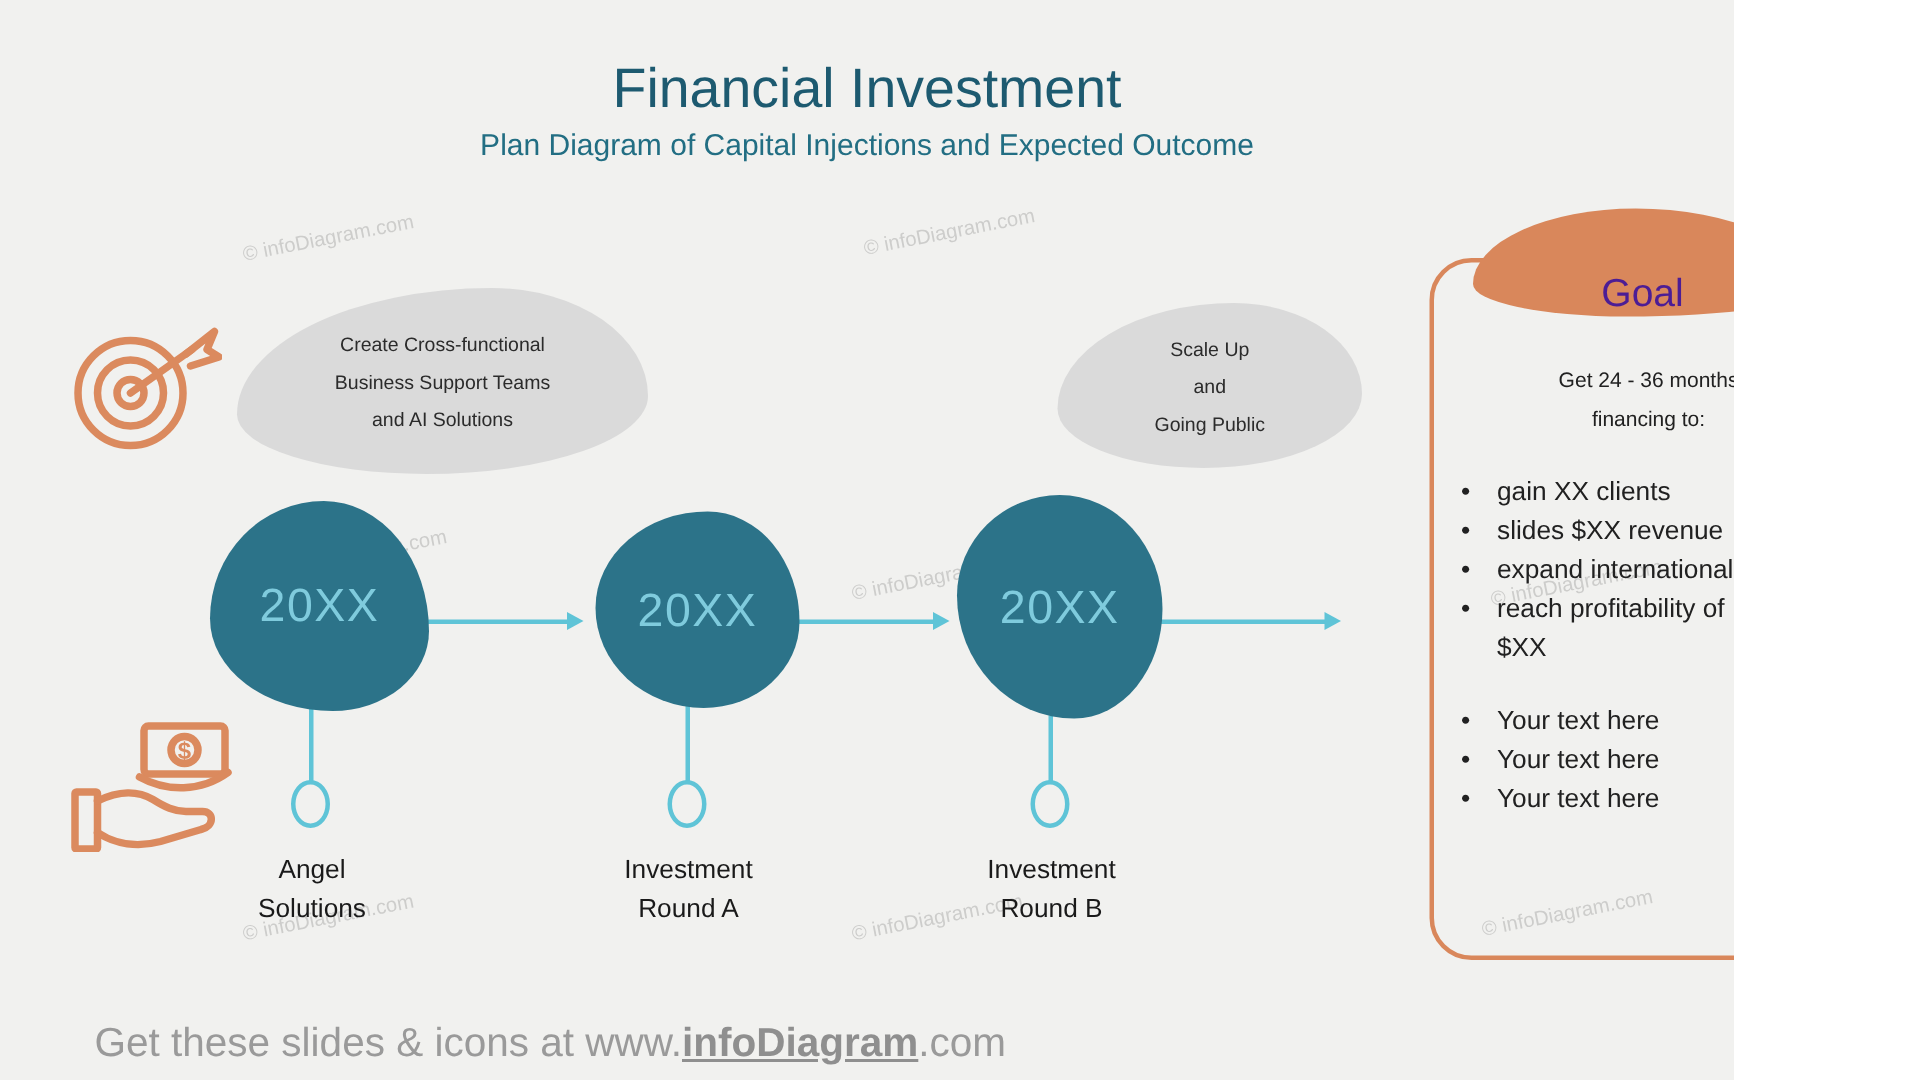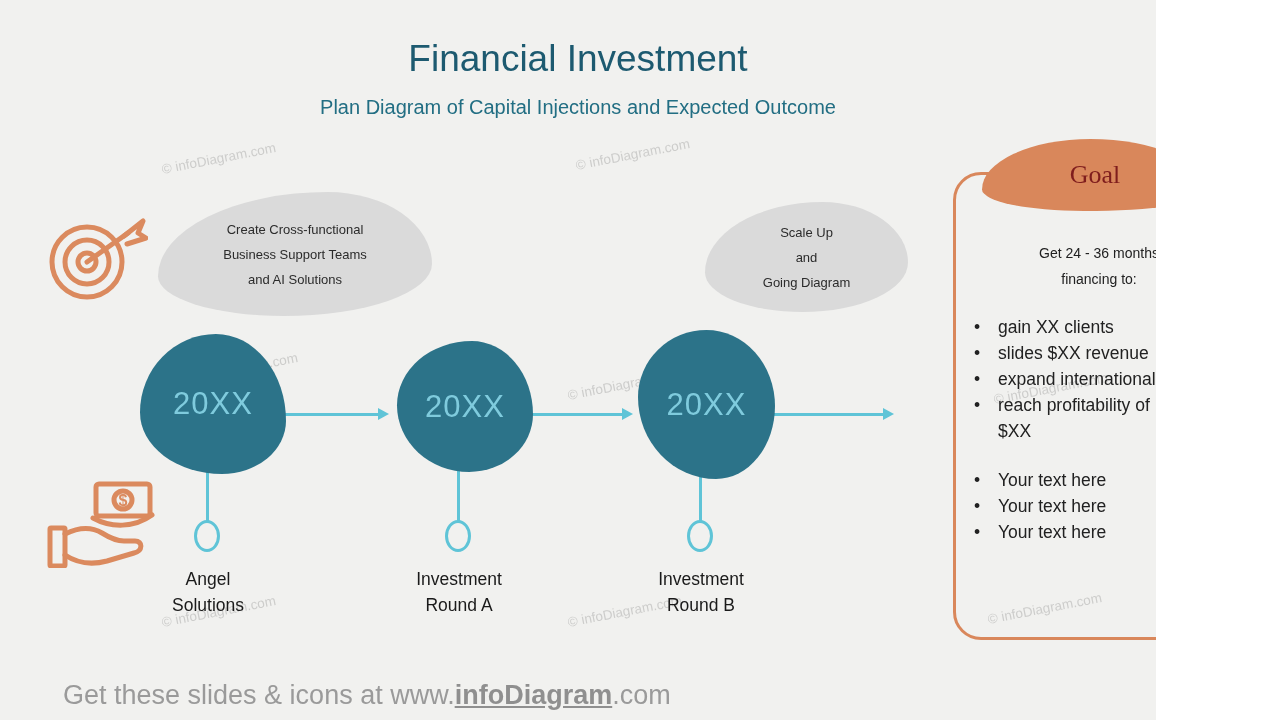--- a/index.html
+++ b/index.html
@@ -7,21 +7,21 @@
     position:relative;width:1156px;height:720px;overflow:hidden;
     background:#F1F1EF;
     font-family:"Liberation Sans",sans-serif;
     color:#222;
   }
   .abs{position:absolute;}
   .pre{white-space:pre-line;}
 
   
   .title{top:38px;left:0;width:100%;text-align:center;font-size:37px;font-weight:500;color:#1D5A70;z-index:4;}
-  .subtitle{top:86px;left:0;width:100%;text-align:center;font-size:20px;color:#226E83;z-index:4;margin-top:10px;}
+  .subtitle{top:86px;left:0;width:100%;text-align:center;font-size:20px;color:#226E83;z-index:4;}
 
   
   .wm{font-size:13.5px;color:rgba(110,110,110,0.28);transform:rotate(-11deg);transform-origin:left center;z-index:1;white-space:nowrap;}
 
   
   .gray-blob{background:#DADADA;display:flex;align-items:center;justify-content:center;text-align:center;
     font-size:13px;line-height:25px;color:#2B2B2B;z-index:2;}
   .gb1{left:158px;top:192px;width:274px;height:124px;border-radius:62% 38% 54% 46% / 68% 58% 42% 32%;}
   .gb2{left:455px;top:196px;width:208px;height:112px;border-radius:54% 46% 60% 40% / 58% 68% 32% 42%;}
   .gb3{left:705px;top:202px;width:203px;height:110px;border-radius:58% 42% 52% 48% / 64% 55% 45% 36%;}
@@ -40,21 +40,21 @@
 
   
   .vline{width:3px;background:#5FC4D7;z-index:2;}
   .tl-circle{width:26px;height:32px;border:3.5px solid #5FC4D7;border-radius:50%;background:transparent;z-index:2;box-sizing:border-box;}
   .tl-label{width:160px;text-align:center;font-size:17.5px;line-height:26px;color:#1A1A1A;z-index:2;}
 
   
   .goal-panel{left:953px;top:172px;width:292px;height:468px;border:3px solid #D9875B;border-radius:28px;z-index:2;box-sizing:border-box;background:transparent;}
   .goal-blob{left:982px;top:139px;width:226px;height:72px;background:#D9875B;z-index:3;
     border-radius:48% 52% 55% 45% / 70% 75% 25% 30%;
-    display:flex;align-items:center;justify-content:center;font-size:26px;color:#7f1d1d;font-family:Liberation Serif, serif;}
+    display:flex;align-items:flex-end;justify-content:center;font-size:26px;color:#4c1d95;}
   .goal-intro{left:965px;top:240px;width:268px;text-align:center;font-size:14px;line-height:26px;color:#212121;z-index:3;}
   .goal-list{z-index:3;width:262px;left:974px;margin:0;padding:0;list-style:none;font-size:17.5px;line-height:26px;color:#212121;}
   .goal-list li{display:flex;}
   .goal-list li .dot{width:24px;flex:0 0 24px;}
   .goal-list li .txt{flex:1;}
   .gl1{top:314px;}
   .gl2{top:467px;}
 
   
   .icon-svg{z-index:2;}
@@ -89,21 +89,21 @@
     <circle cx="45" cy="52" r="9"></circle>
     <path d="M45 52 L86 23"></path>
     <path d="M82 26 L101 11 L96 23 L104 28 L85 34"></path>
   </svg>
 
   <div class="abs gray-blob gb1 pre">Create Cross-functional
 Business Support Teams
 and AI Solutions</div>
   <div class="abs gray-blob gb3 pre">Scale Up
 and
-Going Diagram</div>
+Going Public</div>
 
   <div class="abs teal-blob tb1">20XX</div>
   <div class="abs teal-blob tb2">20XX</div>
   <div class="abs teal-blob tb3">20XX</div>
 
   <div class="abs arrow" style="left:284px;top:413px;width:95px;"></div>
   <div class="abs arrow" style="left:531px;top:413px;width:92px;"></div>
   <div class="abs arrow" style="left:772px;top:413px;width:112px;"></div>
 
   <div class="abs vline" style="left:206px;top:472px;height:50px;"></div>

